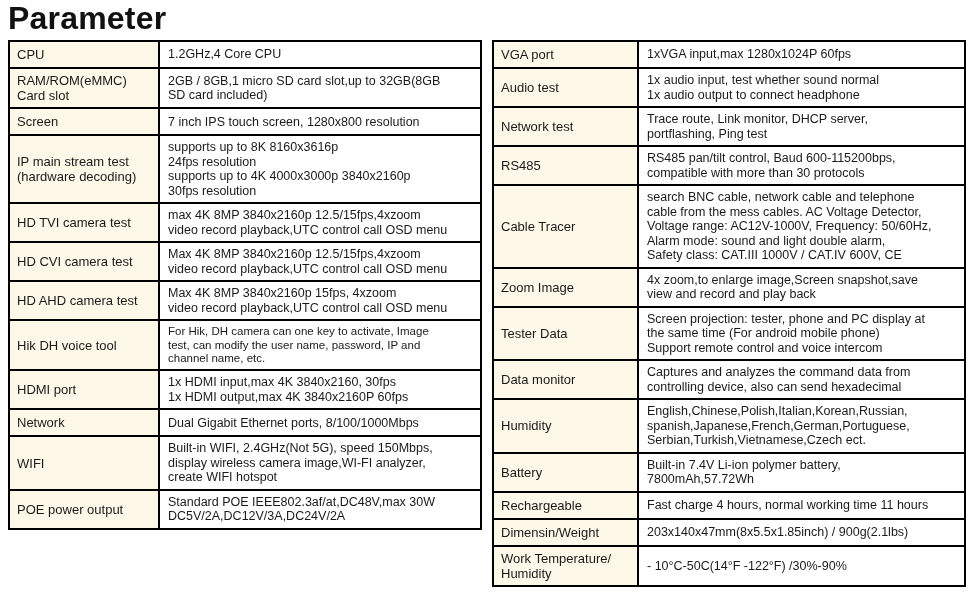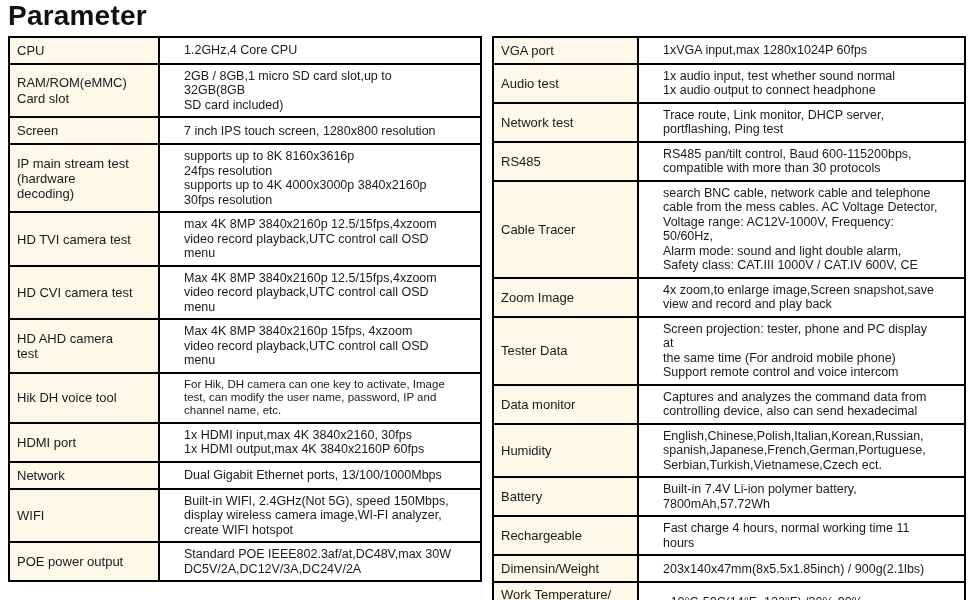--- a/index.html
+++ b/index.html
@@ -12,42 +12,42 @@
   html, body {
     margin: 0; padding: 0;
     width: 970px; height: 600px;
     background: #ffffff;
     font-family: "Liberation Sans", sans-serif;
     overflow: hidden;
   }
   h1.page-title {
     margin: 0 0 4px 8px;
     padding-top: 1px;
-    font-size: 28px;
+    font-size: 32px;
     line-height: 1.1;
     font-weight: 700;
     color: var(--title-color);
     letter-spacing: 0.2px;
   }
   .tables {
     display: flex;
     gap: 10px;
     padding: 0 8px;
     align-items: flex-start;
   }
   table.spec-table {
     border-collapse: collapse;
     table-layout: fixed;
     width: 472px;
     flex: 0 0 auto;
   }
   table.spec-table td {
     border: 2px solid var(--border-color);
     vertical-align: middle;
-    padding: 4px 24px;
+    padding: 4px 8px;
     font-size: 12.5px;
     line-height: 1.16;
     color: #1a1a1a;
     white-space: pre-line;
     height: 27px;
     overflow: hidden;
   }
   table.spec-table td.label {
     background: var(--label-bg);
     padding-left: 7px;
@@ -117,21 +117,21 @@
 test, can modify the user name, password, IP and
 channel name, etc.</td>
       </tr>
       <tr>
         <td class="label">HDMI port</td>
         <td class="value">1x HDMI input,max 4K 3840x2160, 30fps
 1x HDMI output,max 4K 3840x2160P 60fps</td>
       </tr>
       <tr>
         <td class="label">Network</td>
-        <td class="value">Dual Gigabit Ethernet ports, 13/100/1000Mbps</td>
+        <td class="value">Dual Gigabit Ethernet ports, 8/100/1000Mbps</td>
       </tr>
       <tr>
         <td class="label">WIFI</td>
         <td class="value">Built-in WIFI, 2.4GHz(Not 5G), speed 150Mbps,
 display wireless camera image,WI-FI analyzer,
 create WIFI hotspot</td>
       </tr>
       <tr>
         <td class="label">POE power output</td>
         <td class="value">Standard POE IEEE802.3af/at,DC48V,max 30W

